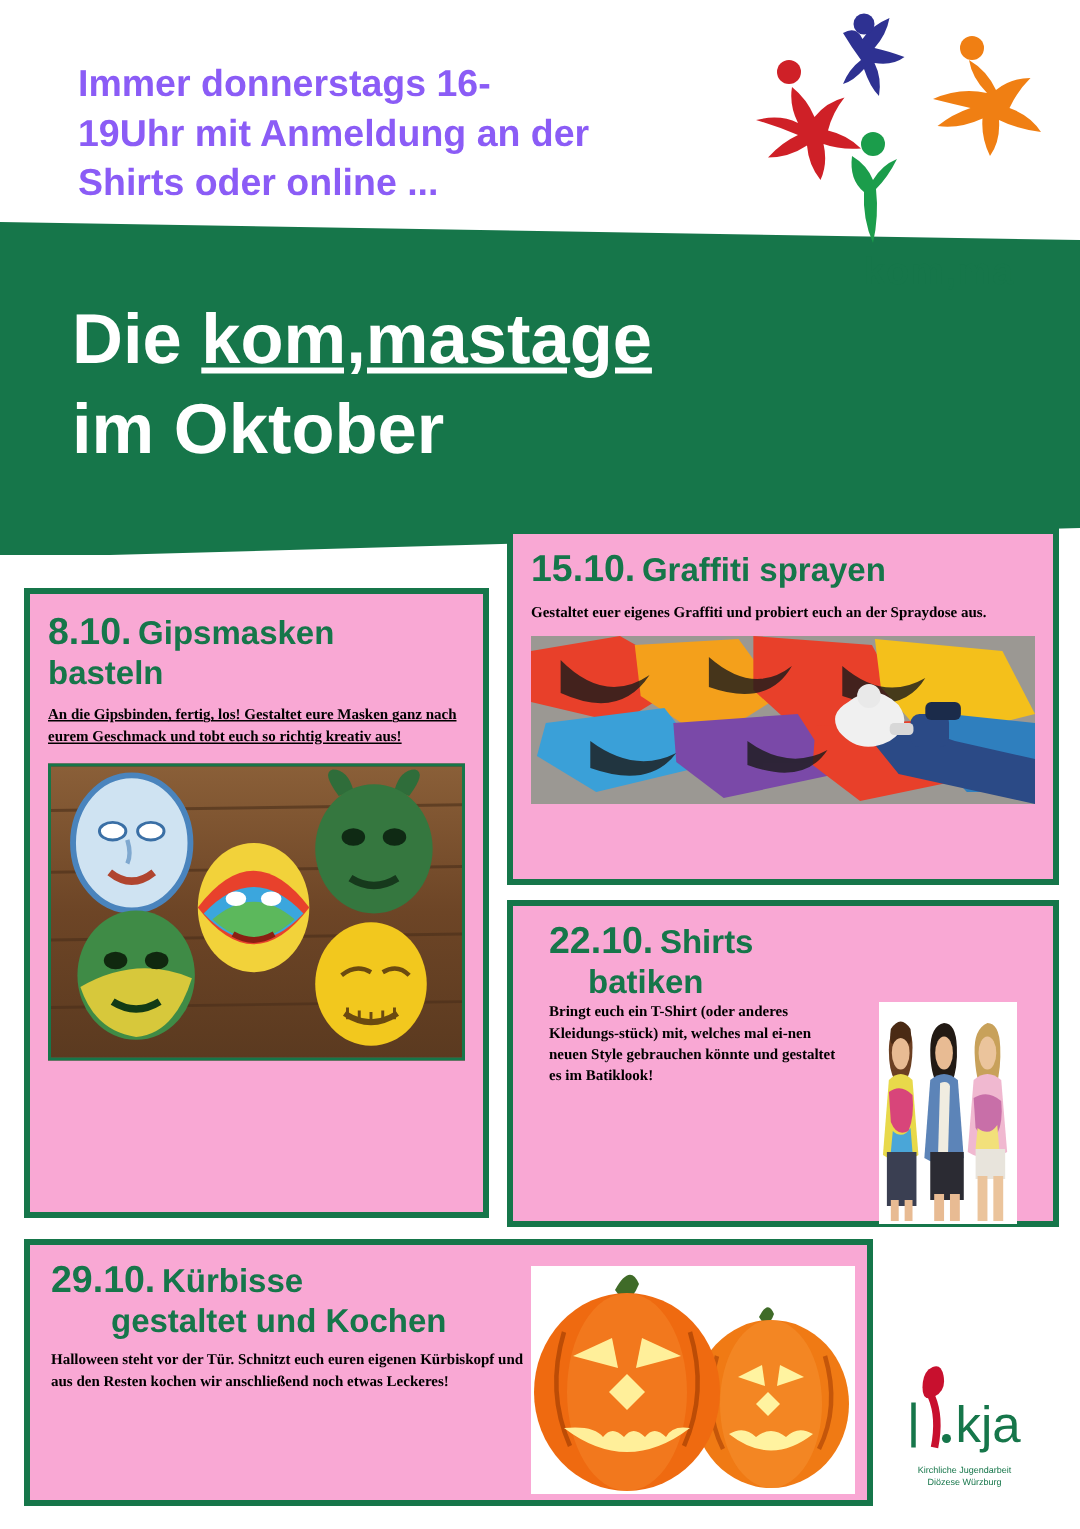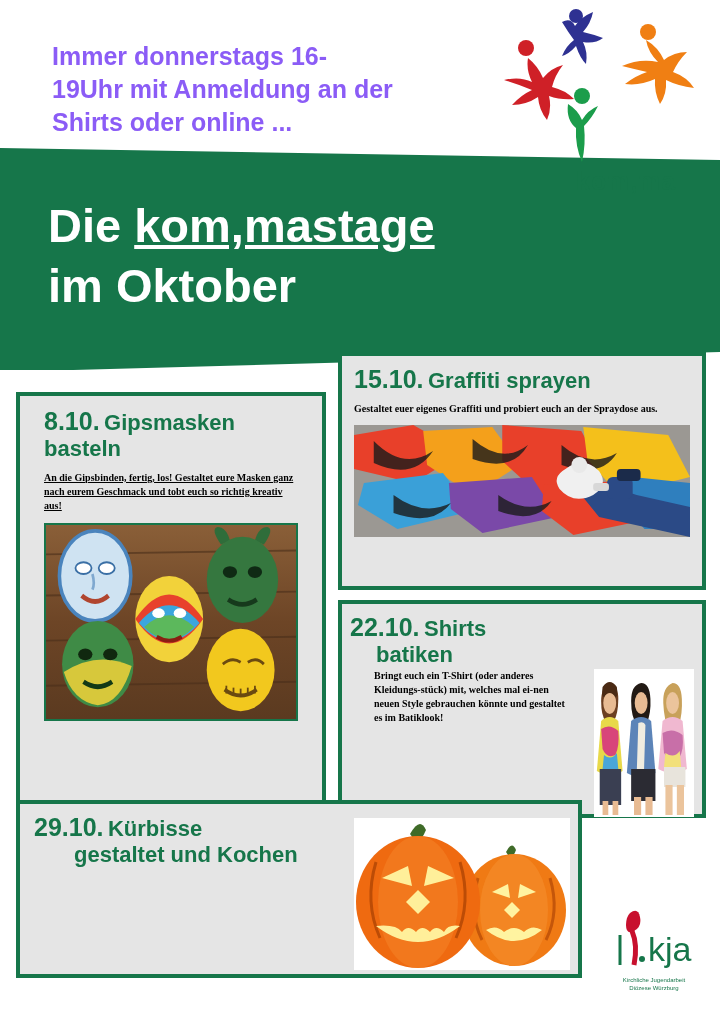--- a/index.html
+++ b/index.html
@@ -62,40 +62,40 @@
     font-size: 47px;
     line-height: 1.28;
     white-space: nowrap;
   }
   .title .u { text-decoration: underline; }
 
   
   .card {
     position: absolute;
     border: 4px solid #16764a;
-    background: #e5e5e5;
+    background: #f9a8d4;
     z-index: 4;
   }
   .card-head {
     color: #16764a;
     font-weight: bold;
     line-height: 1.2;
   }
   .card-head .date { font-size: 25px; }
   .card-head .sub  { font-size: 22px; }
   .body-text {
     color: #000000;
     font-family: "Liberation Serif", serif;
     font-weight: bold;
     font-size: 10px;
     line-height: 1.42;
   }
 
   
-  #card-masks { left: 16px; top: 392px; width: 310px; height: 420px; padding: 10px 24px; }
+  #card-masks { left: 16px; top: 392px; width: 310px; height: 420px; padding: 10px 12px; }
   #card-masks .card-head { text-align: left; }
   #card-masks .card-head .sub-line { display:block; text-align:left; padding-right: 22px; }
   #card-masks .body-text { margin-top: 8px; text-decoration: underline; }
   .masks-photo {
     margin-top: 10px;
     width: 100%; height: 198px;
     border: 2px solid #16764a;
     position: relative;
     overflow: hidden;
     background: #6b4a2c;
@@ -105,46 +105,46 @@
   #card-graffiti { left: 338px; top: 352px; width: 368px; height: 238px; padding: 8px 12px; }
   #card-graffiti .body-text { margin-top: 8px; }
   .graffiti-photo {
     margin-top: 8px;
     width: 100%; height: 112px;
     position: relative; overflow: hidden;
     background: #8e8c86;
   }
 
   
-  #card-shirts { left: 338px; top: 600px; width: 368px; height: 218px; padding: 8px 8px; }
+  #card-shirts { left: 338px; top: 600px; width: 368px; height: 218px; padding: 8px 24px; }
   #card-shirts .card-head .sub-line { display:block; padding-left: 26px; }
-  .shirts-wrap { display: flex; gap: 24px; margin-left: 24px; }
+  .shirts-wrap { display: flex; gap: 24px; }
   .shirts-col { flex: 0 0 196px; }
   .shirts-photo {
     flex: 1 1 auto;
     height: 148px;
     position: relative; overflow: hidden;
     background: #ffffff;
   }
 
   
-  #card-pumpkin { left: 16px; top: 800px; width: 566px; height: 178px; padding: 8px 14px; }
+  #card-pumpkin { left: 16px; top: 826px; width: 566px; height: 178px; padding: 8px 14px; }
   #card-pumpkin .card-head .sub-line { display:block; padding-left: 40px; }
   #card-pumpkin .body-text { margin-top: 6px; width: 330px; }
   .pumpkin-photo {
     position: absolute;
     right: 8px; top: 14px;
     width: 216px; height: 152px;
     overflow: hidden;
   }
 
   
   .kja {
     position: absolute;
-    right: 12px; bottom: 14px;
+    right: 23px; bottom: 14px;
     width: 108px; height: 96px;
     z-index: 5;
     text-align: center;
   }
   .kja-caption {
     font-size: 6px;
     color: #16764a;
     line-height: 1.25;
     margin-top: 2px;
   }
@@ -360,20 +360,21 @@
     </div>
   </div>
 </div>
 
 <div class="card" id="card-pumpkin">
   <div class="card-head">
     <span class="date">29.10.</span>
     <span class="sub">Kürbisse</span>
     <span class="sub sub-line">gestaltet und Kochen</span>
   </div>
+  <div class="body-text">Halloween steht vor der Tür. Schnitzt euch euren eigenen Kürbiskopf und aus den Resten kochen wir anschließend noch etwas Leckeres!</div>
 
   <div class="pumpkin-photo">
     <svg width="100%" height="100%" viewBox="0 0 216 152">
       <rect width="216" height="152" fill="#ffffff"></rect>
 
       <g>
         <path d="M152 34 q6 -12 10 -2 q-2 6 -6 8z" fill="#3f6b28"></path>
         <ellipse cx="160" cy="92" rx="52" ry="56" fill="#f07a14"></ellipse>
         <ellipse cx="160" cy="92" rx="34" ry="56" fill="#f69030" opacity="0.55"></ellipse>
         <path d="M124 60 q-10 34 4 62" stroke="#c4560a" stroke-width="3" fill="none"></path>

